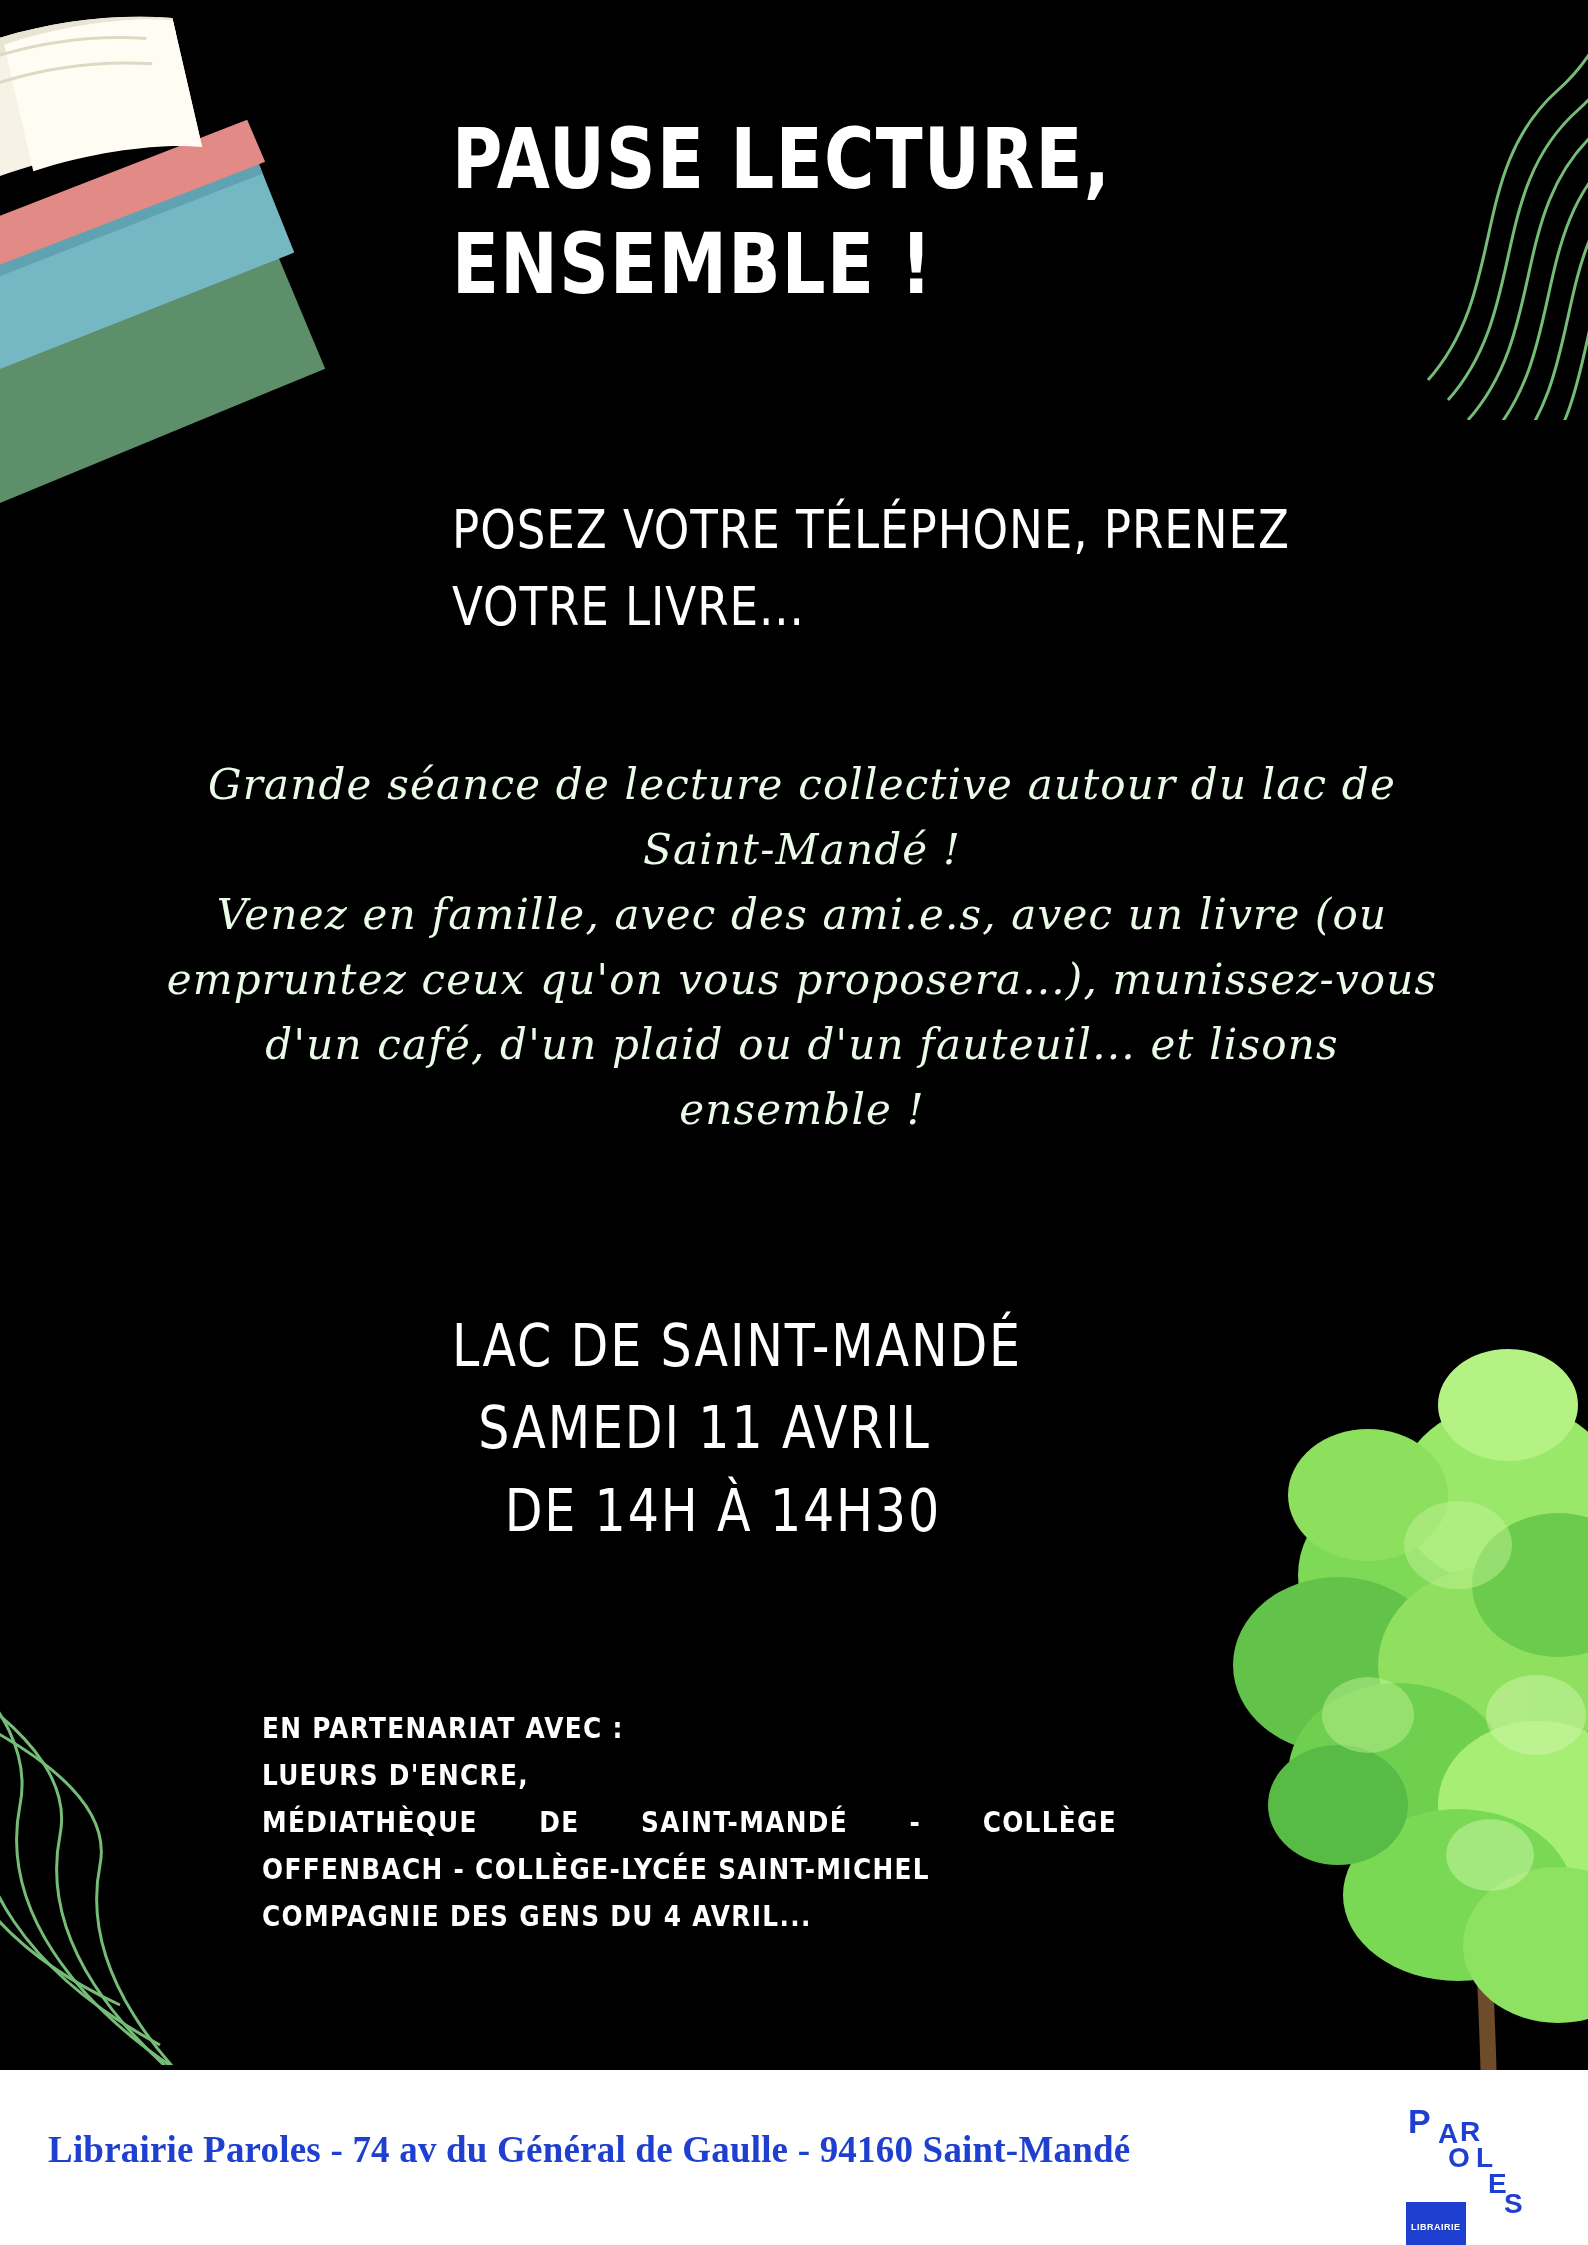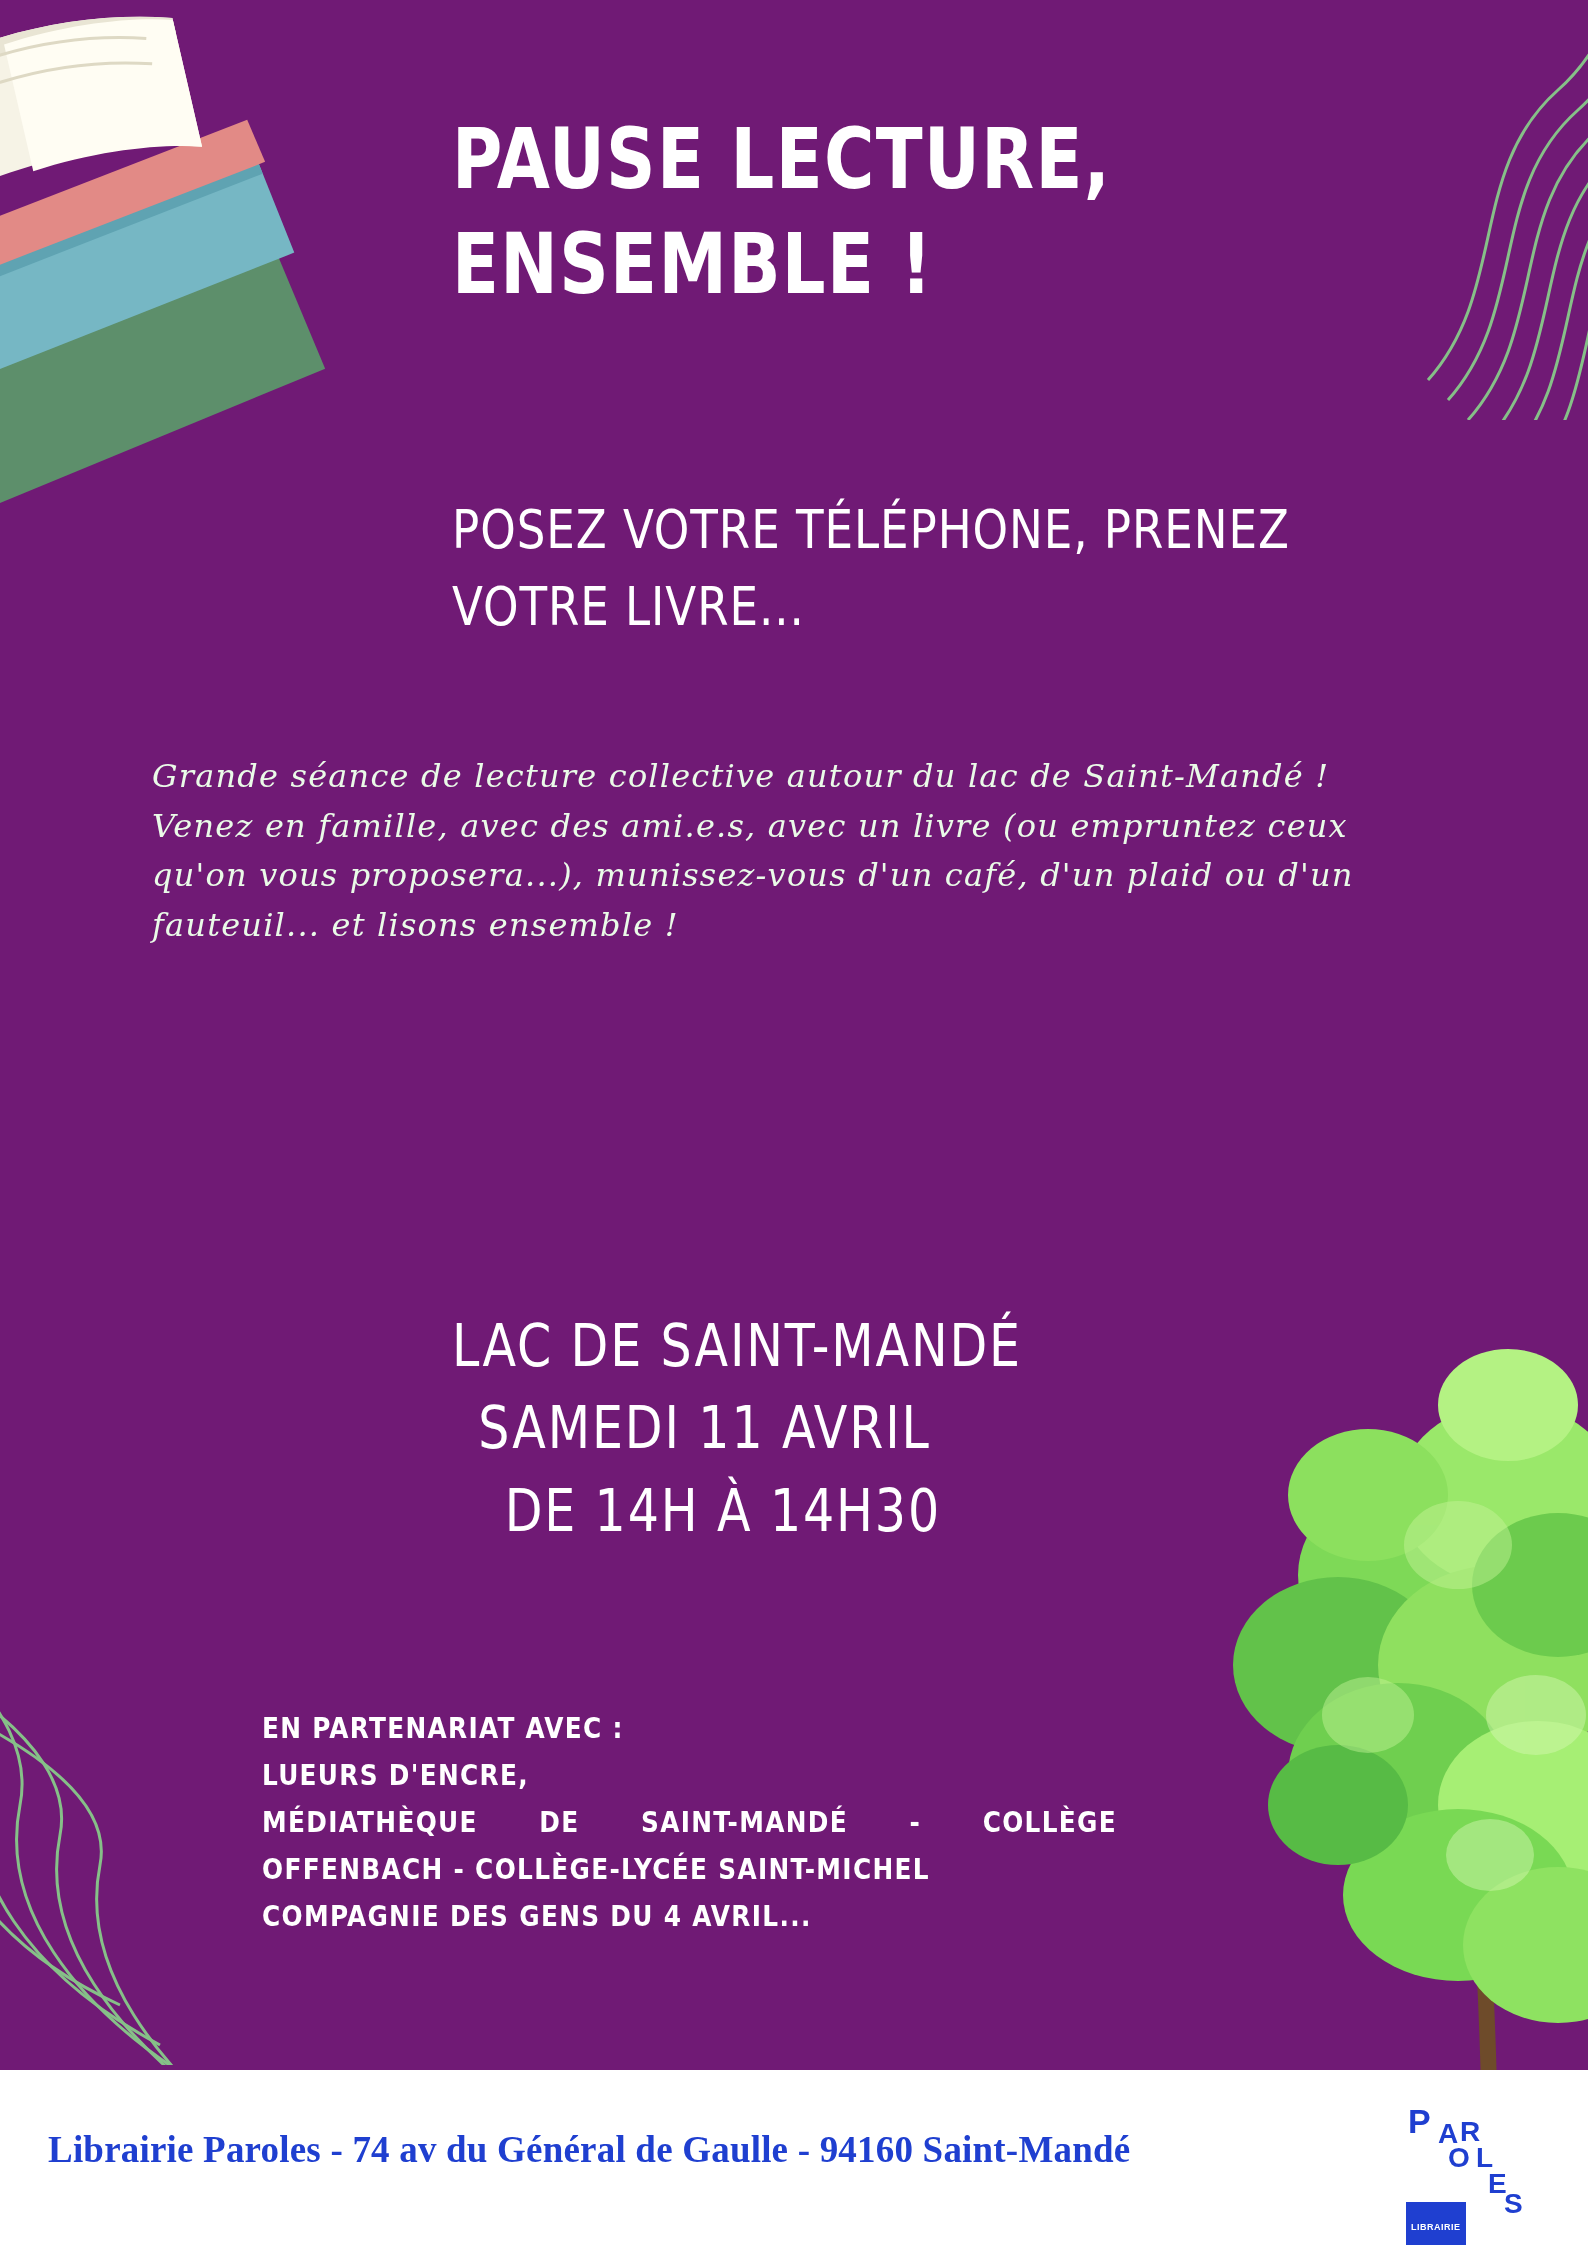--- a/index.html
+++ b/index.html
@@ -11,21 +11,21 @@
     width: 1588px;
     height: 2245px;
     overflow: hidden;
     font-family: "Liberation Sans", sans-serif;
   }
 
   .poster {
     position: relative;
     width: 1588px;
     height: 2245px;
-    background: #701a75;
+    background: #000000;
     overflow: hidden;
   }
 
   
   .waves-top-right {
     position: absolute;
     top: -140px;
     right: -120px;
     width: 620px;
     height: 560px;
@@ -94,24 +94,25 @@
   }
 
   .body-script {
     position: absolute;
     left: 152px;
     top: 752px;
     width: 1300px;
     color: #eafbe8;
     font-family: "DejaVu Serif", "Liberation Serif", serif;
     font-style: italic;
-    font-size: 32px;
+    font-size: 42px;
     line-height: 1.55;
     letter-spacing: 1.2px;
     white-space: pre-line;
+    text-align: center;
   }
 
   .when-where {
     position: absolute;
     left: 452px;
     top: 1305px;
     width: 1000px;
     color: #ffffff;
     font-family: "DejaVu Sans Condensed", "Liberation Sans Narrow", "Liberation Sans", sans-serif;
     font-size: 58px;

